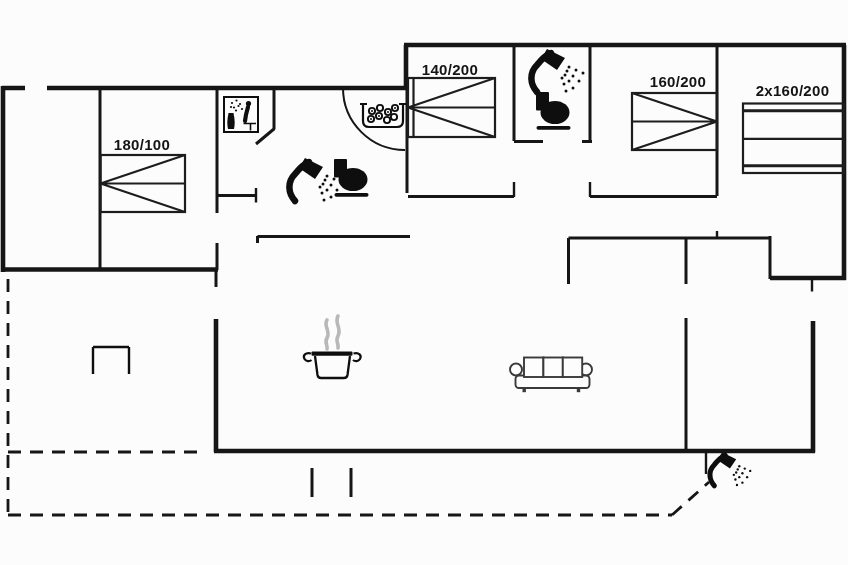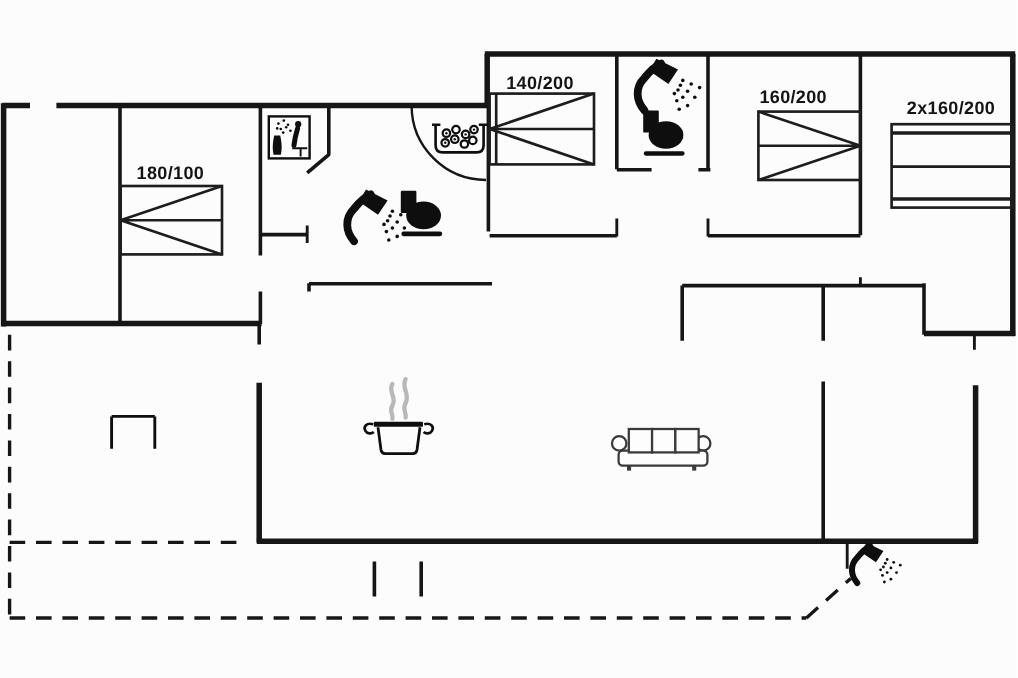--- a/index.html
+++ b/index.html
@@ -197,15 +197,15 @@
     <rect class="sofaleg" x="576.8" y="388" width="3.4" height="4.2"></rect>
   </g>
 
   <use href="#shower-shape" transform="translate(712,453) scale(0.78)"></use>
 
   <path class="ics" stroke-width="2.4" d="M93,347 L129,347 M93,347 L93,374 M129,347 L129,374"></path>
 </svg>
 
   <div class="bed-label" style="left:95px;  top:136px; width:94px;">180/100</div>
   <div class="bed-label" style="left:403px; top:61px;  width:94px;">140/200</div>
-  <div class="bed-label" style="left:614px; top:73px;  width:94px;">160/200</div>
+  <div class="bed-label" style="left:631px; top:73px;  width:94px;">160/200</div>
   <div class="bed-label" style="left:735px; top:82px;  width:115px;">2x160/200</div>
 </div>
 
 </body></html>

